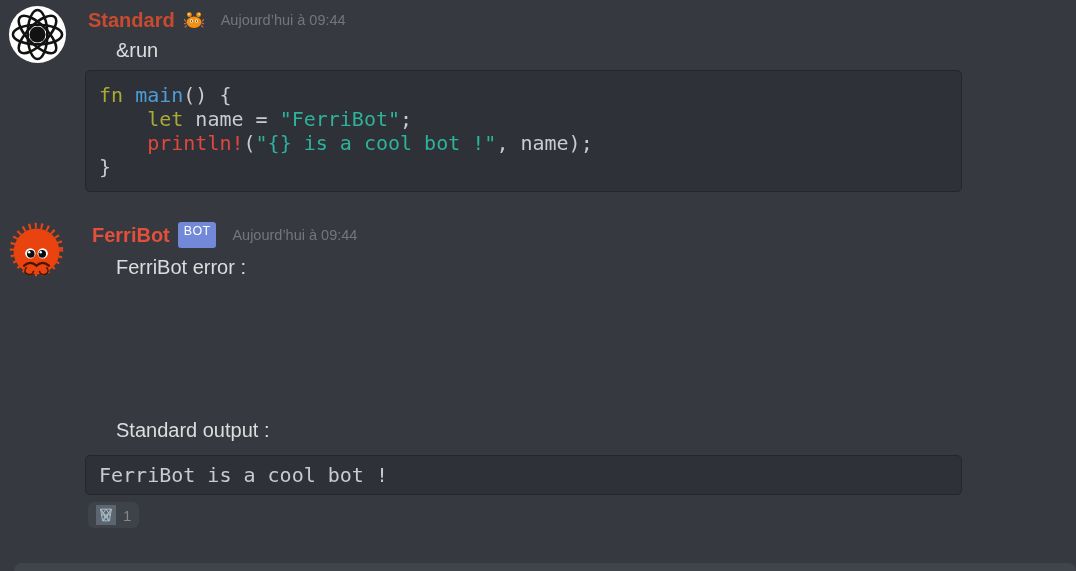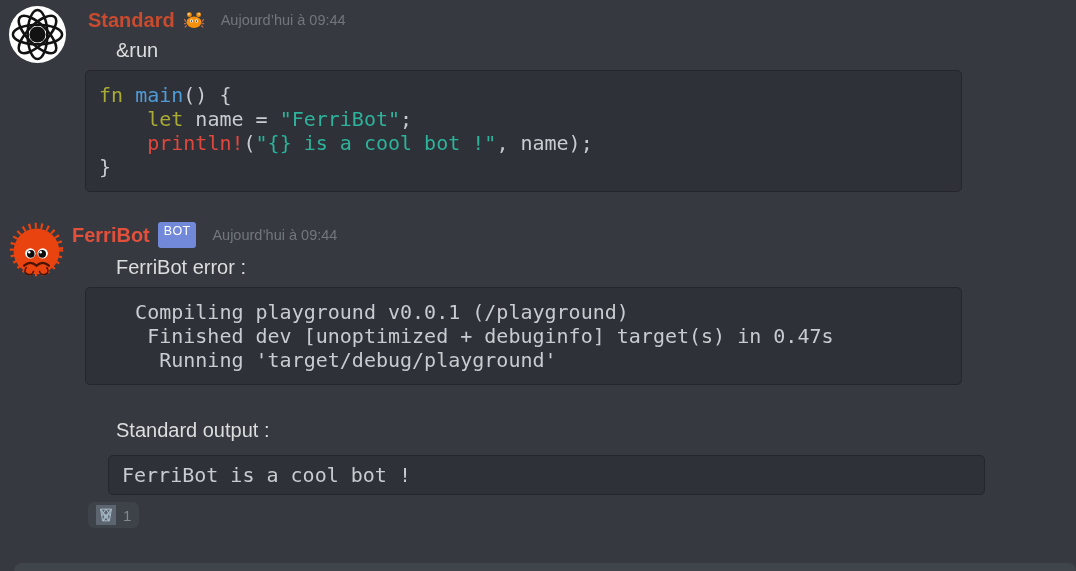--- a/index.html
+++ b/index.html
@@ -103,35 +103,32 @@
       <circle cx="26" cy="36.6" r="4" fill="#0d0d0d"></circle>
       <circle cx="38" cy="36.6" r="4" fill="#0d0d0d"></circle>
       <circle cx="24.4" cy="34.8" r="1.3" fill="#ffffff"></circle>
       <circle cx="36.4" cy="34.8" r="1.3" fill="#ffffff"></circle>
       <path d="M19 49 q6.5 -6 13 0 q6.5 -6 13 0" fill="none" stroke="#4a1504" stroke-width="2.4" stroke-linecap="round"></path>
       <path d="M21.5 50.5 q-4 5.5 1.5 7.5 q5 1.5 6 -3.5" fill="#e9430f" stroke="#4a1504" stroke-width="1.6"></path>
       <path d="M42.5 50.5 q4 5.5 -1.5 7.5 q-5 1.5 -6 -3.5" fill="#e9430f" stroke="#4a1504" stroke-width="1.6"></path>
     </svg>
   </div>
 
-  <div class="abs msg-header" style="left:72px;top:222px;">
+  <div class="abs msg-header" style="left:92px;top:222px;">
     <span class="username u2">FerriBot</span>
     <span class="bot-badge">BOT</span>
     <span class="timestamp">Aujourd’hui à 09:44</span>
   </div>
 
   <div class="abs msg-text" style="left:88px;top:254px;">FerriBot error :</div>
 
-  <pre class="abs codeblock" style="left:85px;top:287px;width:877px;height:98px;">   Compiling playground v0.0.1 (/playground)
-    Finished dev [unoptimized + debuginfo] target(s) in 0.47s
-     Running 'target/debug/playground'</pre>
 
   <div class="abs msg-text" style="left:88px;top:417px;">Standard output :</div>
 
-  <pre class="abs codeblock small-pad" style="left:85px;top:455px;width:877px;height:40px;margin-left:23px;">FerriBot is a cool bot !</pre>
+  <pre class="abs codeblock small-pad" style="left:85px;top:455px;width:877px;height:40px;">FerriBot is a cool bot !</pre>
 
   <div class="abs reaction" style="left:88px;top:502px;">
     <span class="reaction-emoji">
       <svg viewBox="0 0 20 20" width="18" height="18">
         <g fill="none" stroke="#aabfcb" stroke-width="1.1">
           <path d="M4 3.5 h12 l-2.2 13 h-7.6 z"></path>
           <path d="M4 3.5 l5 6.5 l-2 6.5 M16 3.5 l-5 6.5 l2 6.5 M4 3.5 l9 13 M16 3.5 l-9 13 M10 3.5 l-4.5 6.5 M10 3.5 l4.5 6.5 M5.5 10 h9"></path>
         </g>
       </svg>
     </span>

